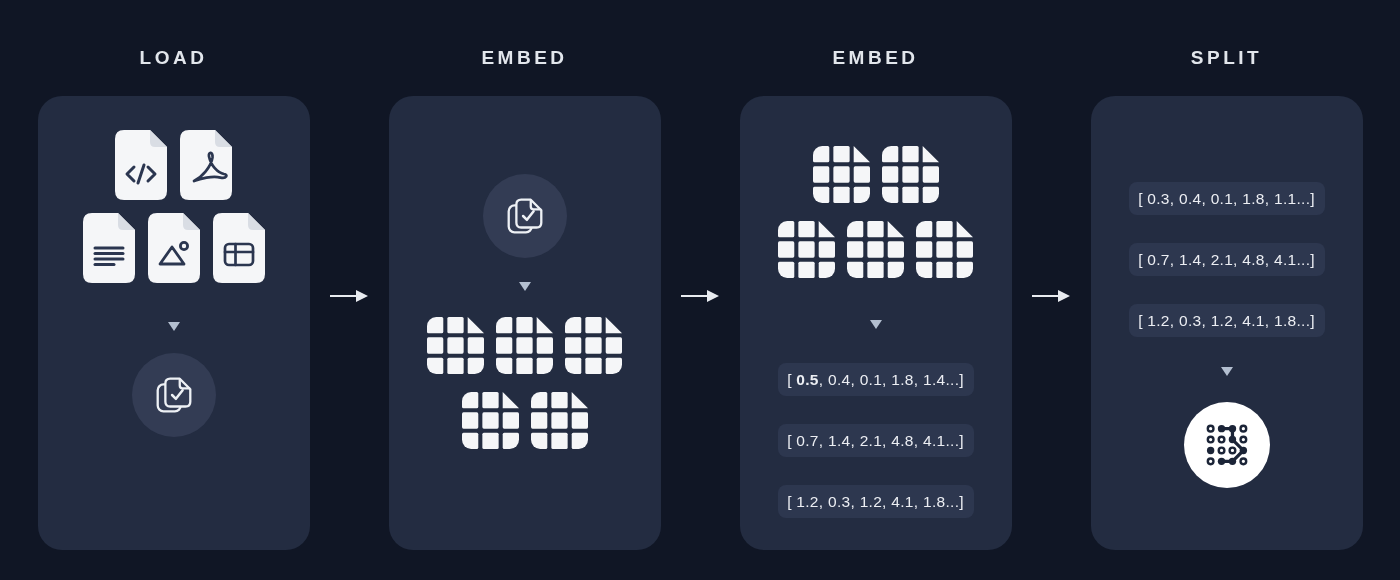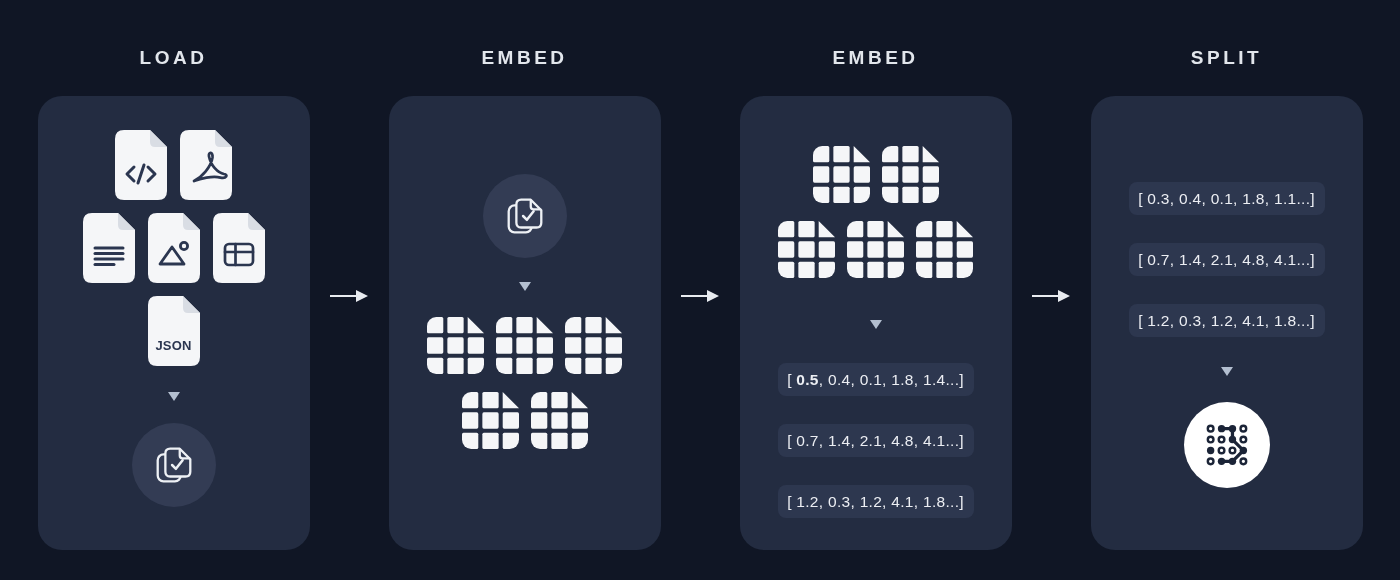--- a/index.html
+++ b/index.html
@@ -181,26 +181,20 @@
               <use href="#filebase"></use>
             <g fill="none" stroke="#2b3650" stroke-width="2.7" stroke-linecap="round">
               <rect x="12" y="31" width="28" height="21" rx="4"></rect>
               <line x1="12" y1="39" x2="40" y2="39"></line>
               <line x1="22.5" y1="31" x2="22.5" y2="52"></line>
             </g>
           </svg>
         </div>
       </div>
       <div class="file-row">
-        <div class="file">
-          <svg width="52" height="70" viewBox="0 0 52 70">
-              <use href="#filebase"></use>
-            </svg>
-          <span class="file-label">JSON</span>
-        </div>
       </div>
       <div class="down-tri load-tri">
         <svg width="12" height="9" viewBox="0 0 12 9">
             <use href="#tri"></use>
           </svg>
       </div>
       <div class="badge load-badge">
         <svg width="46" height="46" viewBox="0 0 48 48">
             <use href="#doccheck"></use>
           </svg>

